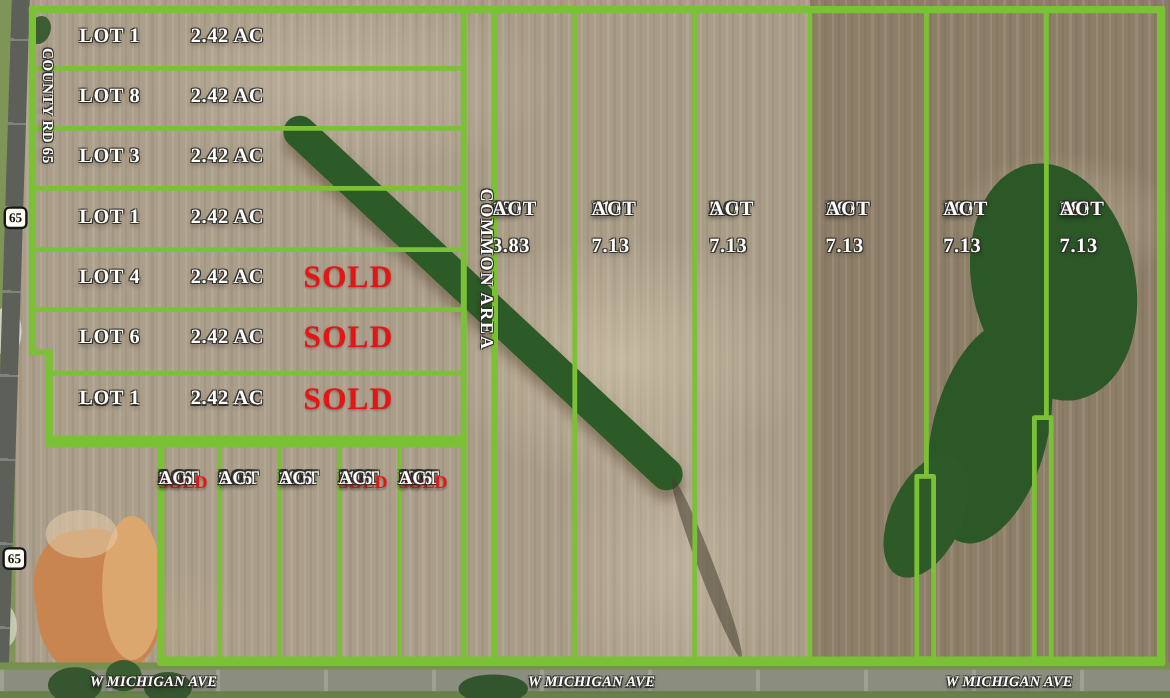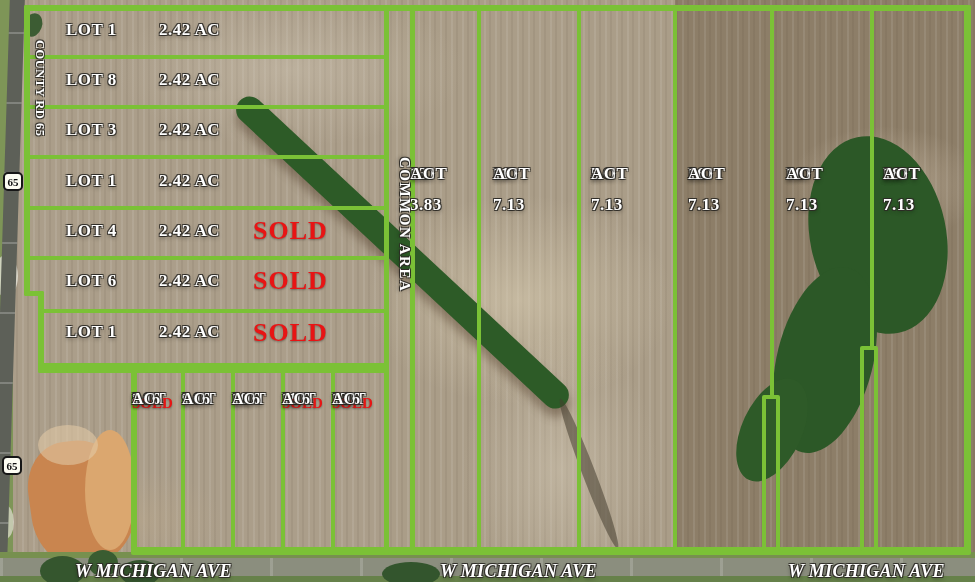--- a/index.html
+++ b/index.html
@@ -37,21 +37,21 @@
   .s-line{font-size:16px;line-height:22px;}
   .s-sold{color:#e81414;font-weight:bold;font-size:15px;line-height:30px;
     text-shadow:0 1px 2px rgba(0,0,0,.35);}
   .ecol{width:70px;text-align:center;}
   .ecol span{position:static;display:block;}
   .e-line{font-size:17px;line-height:23px;letter-spacing:.5px;}
   .e-gap{margin-top:31px;}
   .vert{writing-mode:vertical-rl;text-orientation:mixed;text-align:center;}
   .common-lbl{font-size:15px;letter-spacing:1.5px;}
   .county-lbl{font-size:12.5px;letter-spacing:.5px;}
-  .ave{top:561px;font-style:italic;font-size:18px;letter-spacing:.3px;}
+  .ave{top:561px;font-style:italic;font-size:12px;letter-spacing:.3px;}
   .shield{width:20px;height:19px;background:#fdfdf3;border:2px solid #161616;
     border-radius:5px;color:#111;font-weight:bold;font-size:11px;
     display:flex;align-items:center;justify-content:center;font-style:normal;}
 </style>
 </head>
 <body>
 
 <div id="map">
 
   <div class="base"></div>

